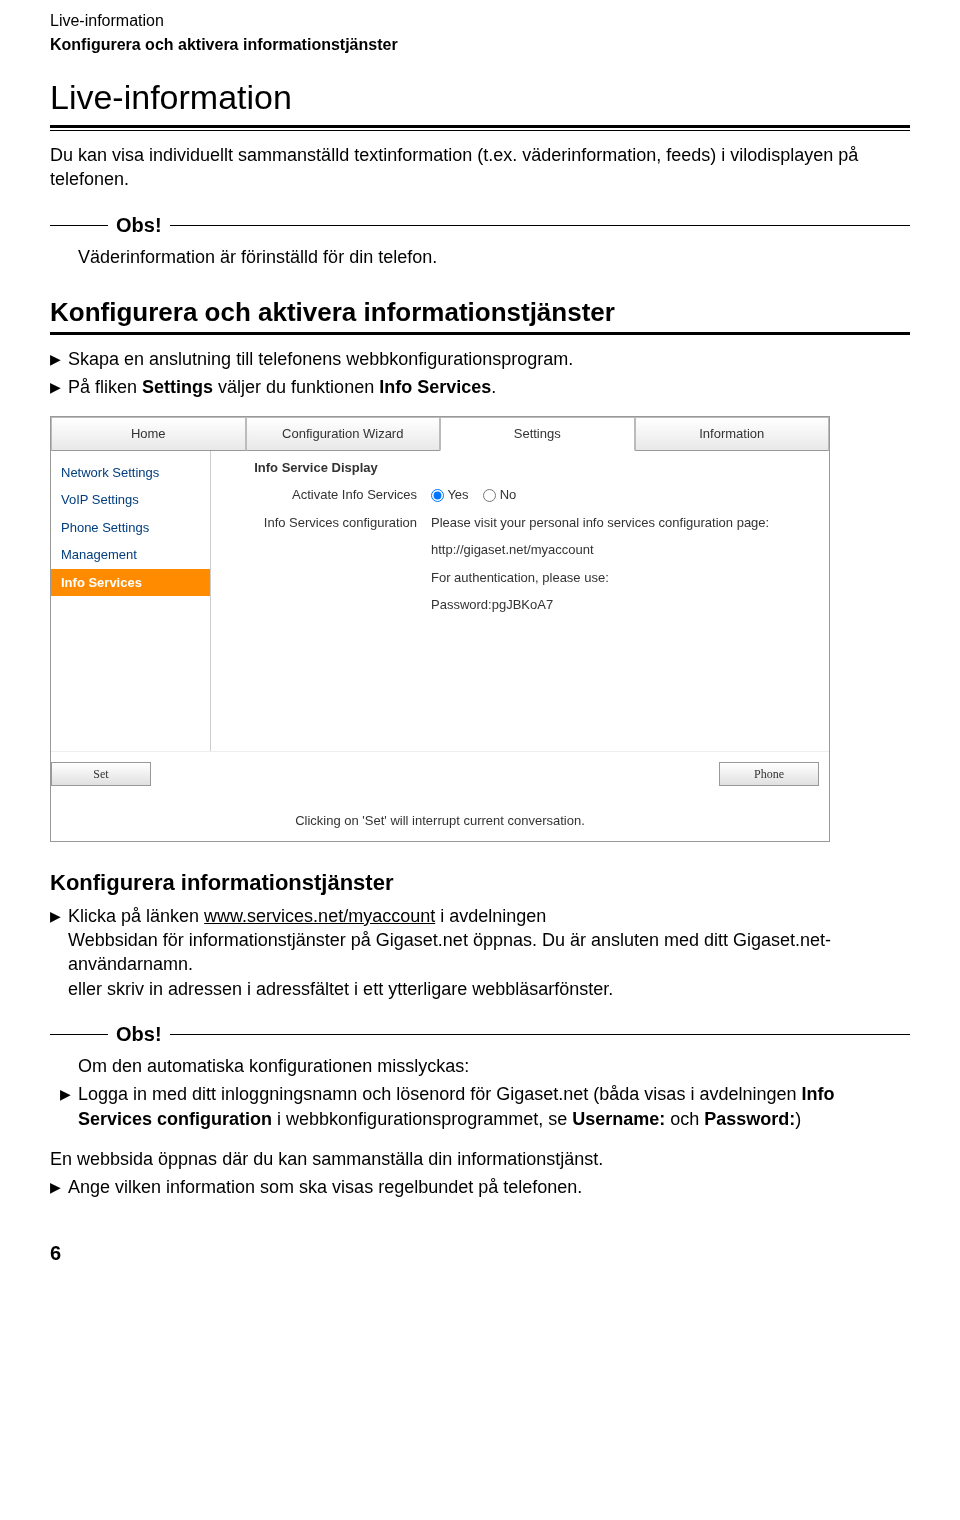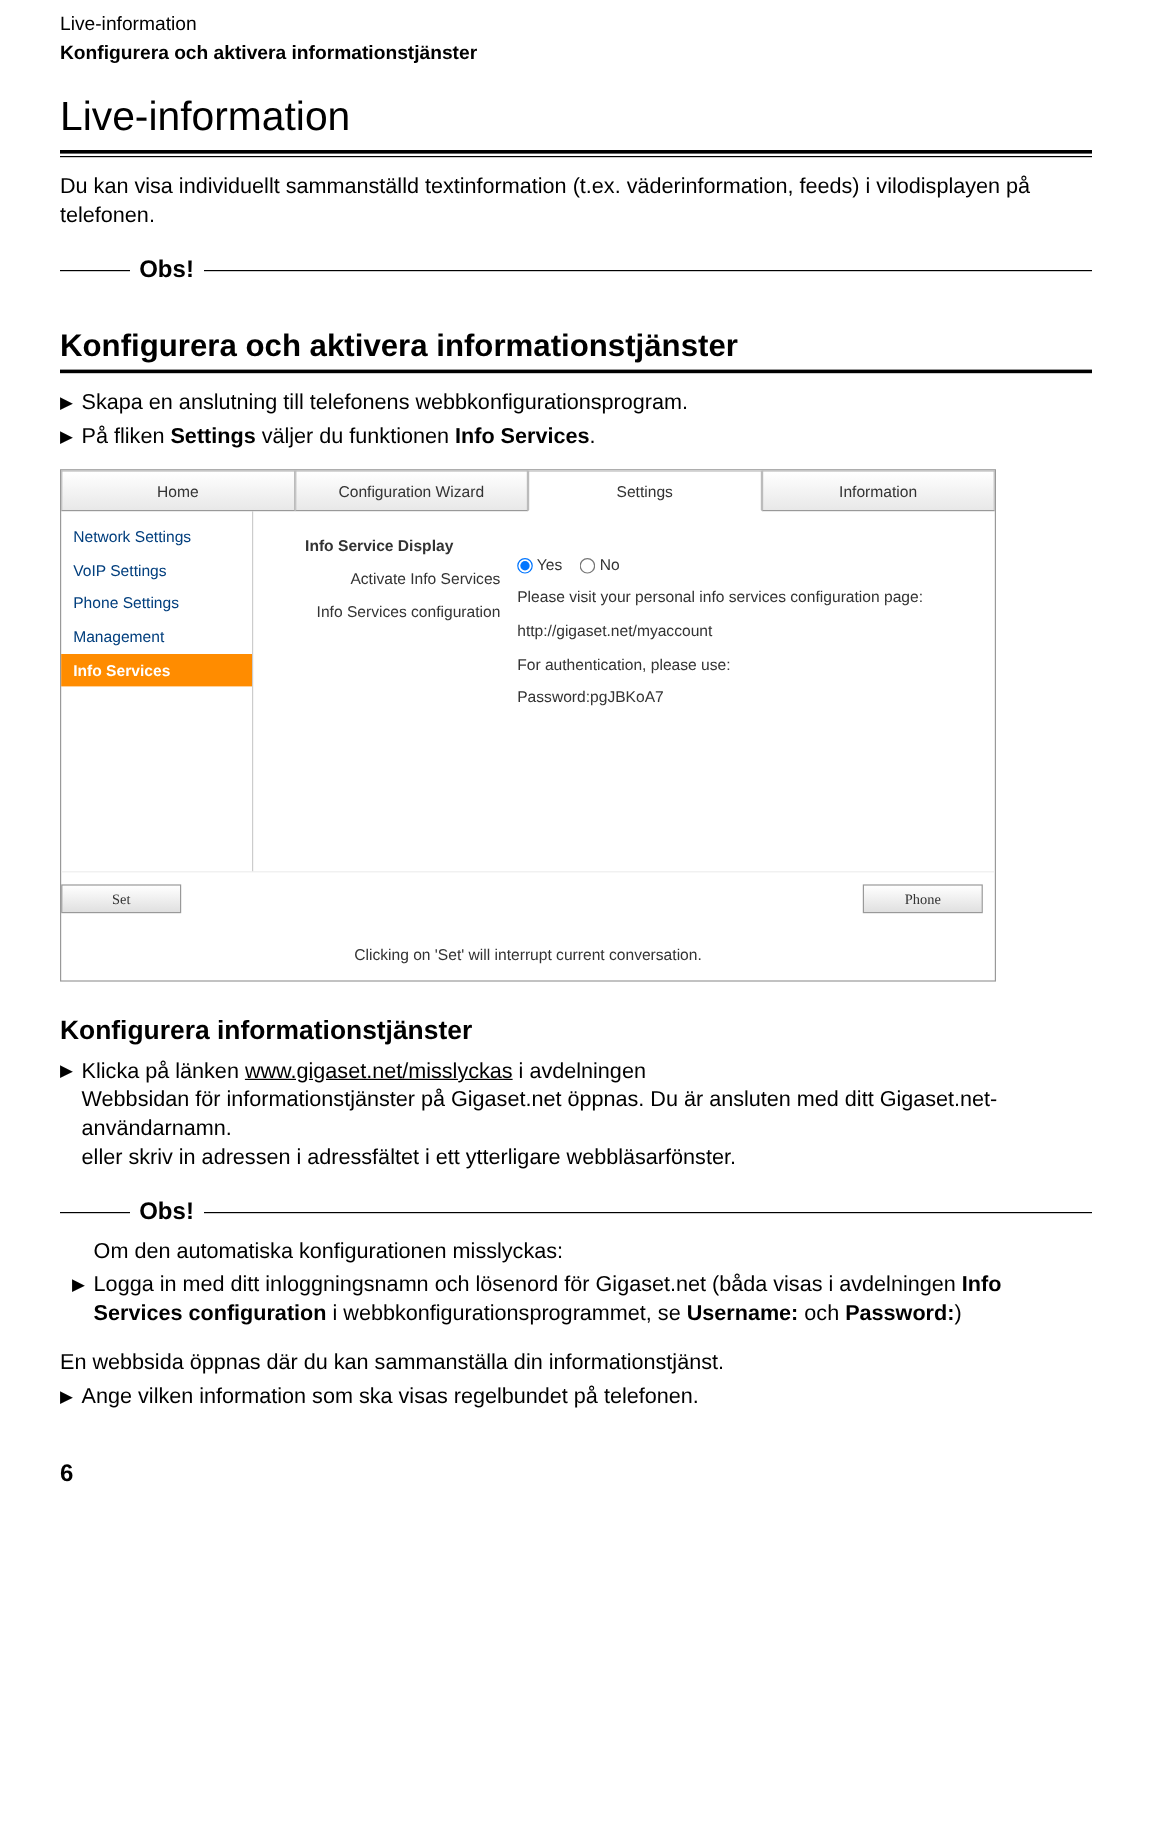--- a/index.html
+++ b/index.html
@@ -81,21 +81,21 @@
     display: flex; align-items: center; justify-content: center;
     color: #333;
     font-size: 13px;
   }
   .tab.active { background: #fff; border-bottom: 1px solid #fff; font-weight: normal; }
   .shot-body { display: flex; min-height: 300px; }
   .sidebar { width: 160px; border-right: 1px solid #ccc; padding-top: 8px; }
   .sidebar-item { padding: 5px 10px; color: #013e7d; font-size: 13px; }
   .sidebar-item.active { background: #ff8c00; color: #fff; font-weight: bold; }
   .center-col { width: 220px; text-align: right; padding: 8px 14px 8px 4px; color: #333; }
-  .center-col .hd { font-weight: bold; margin-bottom: 10px; text-align: center; margin-top: 12px; }
+  .center-col .hd { font-weight: bold; margin-bottom: 10px; text-align: center; }
   .center-col div { margin-bottom: 10px; }
   .right-col { flex: 1; padding: 8px 10px 8px 0; color: #333; }
   .right-col > div { margin-bottom: 10px; }
   .radiorow input { vertical-align: middle; }
   .btnrow { display: flex; justify-content: space-between; gap: 10px; padding: 10px 10px 8px 0; border-top: 1px solid #eee; font-family: Liberation Serif, serif; }
   .btn {
     border: 1px solid #999;
     background: linear-gradient(#fff, #e0e0e0);
     width: 100px; height: 24px;
     display: flex; align-items: center; justify-content: center;
@@ -109,20 +109,21 @@
 <div class="header-small">Live-information</div>
 <div class="header-bold">Konfigurera och aktivera informationstjänster</div>
 
 <h1>Live-information</h1>
 <div class="double-rule"></div>
 
 <p>Du kan visa individuellt sammanställd textinformation (t.ex. väderinformation, feeds) i vilodisplayen på telefonen.</p>
 
 <fieldset class="obs">
   <legend>Obs!</legend>
+  <p>Väderinformation är förinställd för din telefon.</p>
 </fieldset>
 
 <h2>Konfigurera och aktivera informationstjänster</h2>
 <div class="rule"></div>
 
 <div class="bullet-row">
   <div class="bullet-mark">▶</div>
   <div class="bullet-text">Skapa en anslutning till telefonens webbkonfigurationsprogram.</div>
 </div>
 <div class="bullet-row">
@@ -170,21 +171,21 @@
     <div class="btn">Phone</div>
   </div>
   <div class="shot-foot">Clicking on 'Set' will interrupt current conversation.</div>
 </div>
 
 <h3>Konfigurera informationstjänster</h3>
 
 <div class="bullet-row">
   <div class="bullet-mark">▶</div>
   <div class="bullet-text">
-    <span>Klicka på länken </span><span class="ul">www.gigaset.net/misslyckas</span><span> i avdelningen</span>
+    <span>Klicka på länken </span><span class="ul">www.services.net/myaccount</span><span> i avdelningen</span>
     <div>Webbsidan för informationstjänster på Gigaset.net öppnas. Du är ansluten med ditt Gigaset.net-användarnamn.</div>
     <div>eller skriv in adressen i adressfältet i ett ytterligare webbläsarfönster.</div>
   </div>
 </div>
 
 <fieldset class="obs">
   <legend>Obs!</legend>
   <p>Om den automatiska konfigurationen misslyckas:</p>
   <div class="bullet-row" style="margin-left:-18px">
     <div class="bullet-mark">▶</div>

